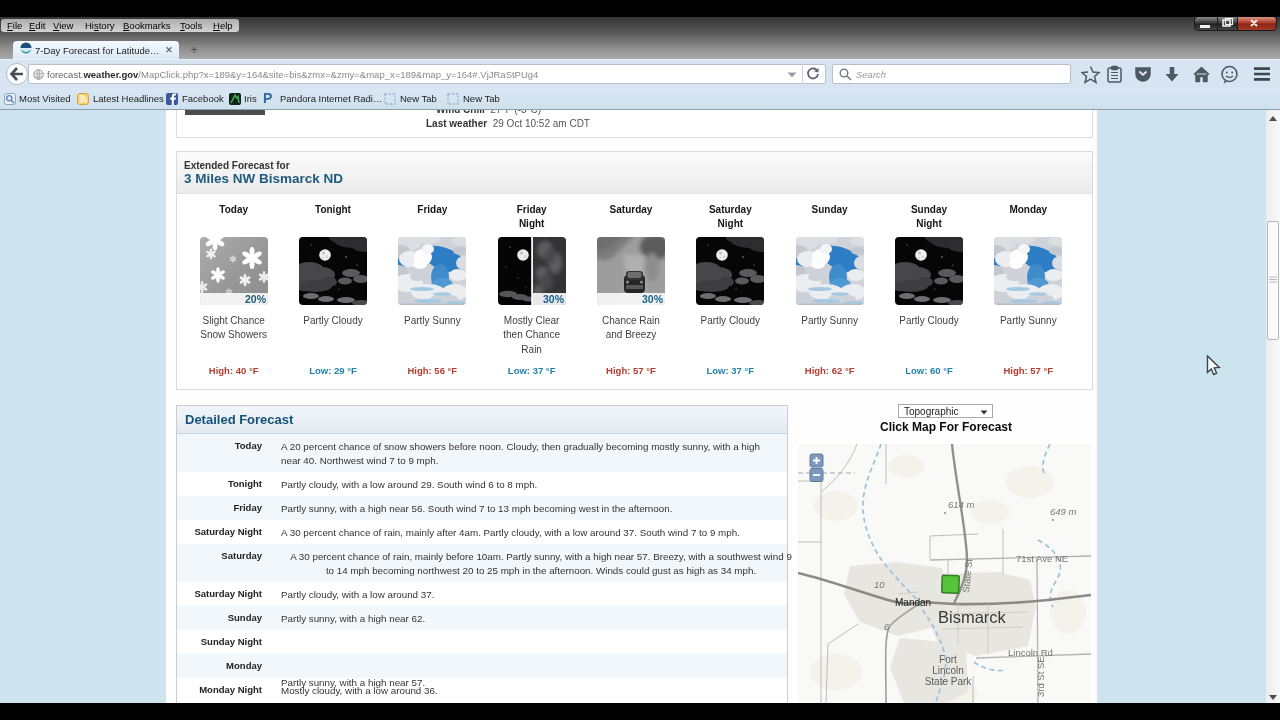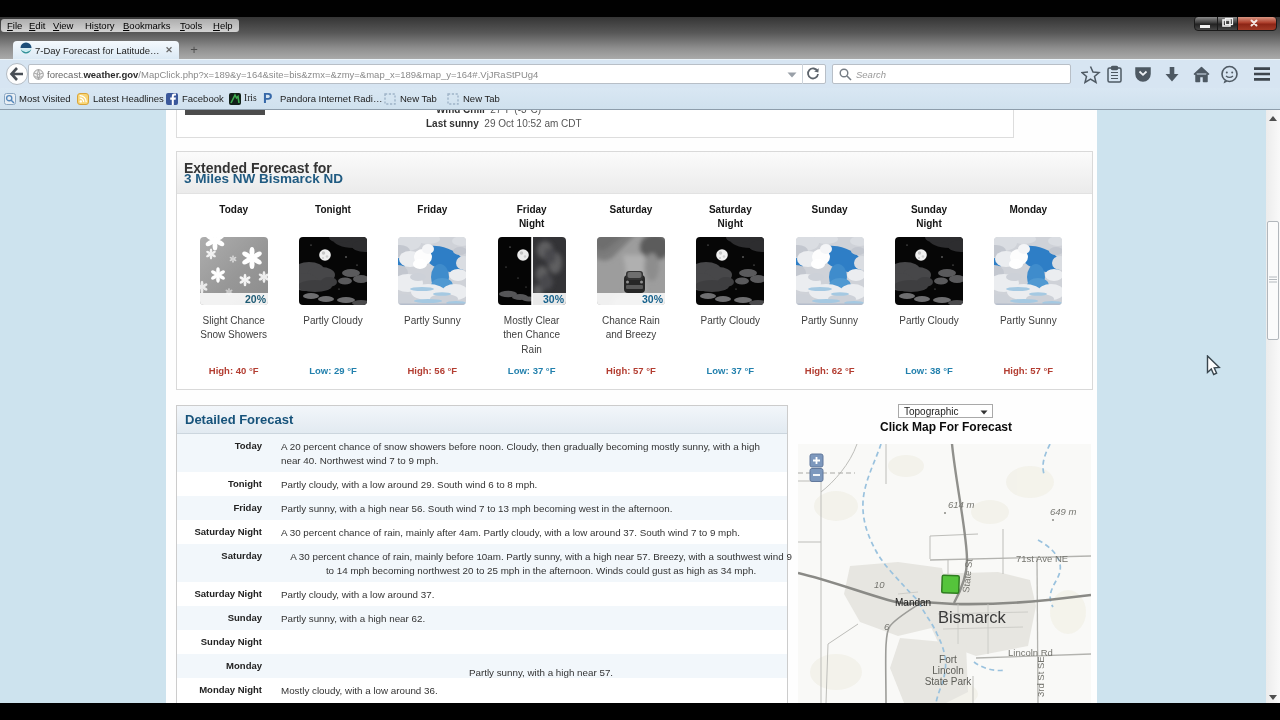--- a/index.html
+++ b/index.html
@@ -29,21 +29,21 @@
   #urlbar{left:28px;top:64px;width:798px;height:20px;background:#fff;border:1px solid #b8bfc7;box-sizing:border-box;border-radius:2px;}
   #searchbar{left:832px;top:64px;width:239px;height:20px;background:#fff;border:1px solid #b8bfc7;box-sizing:border-box;border-radius:2px;}
   .urltext{top:64px;height:32px;line-height:21px;font-size:9.5px;position:absolute;white-space:nowrap;}
   
   #bmbar{left:0;top:88px;width:1280px;height:22px;background:linear-gradient(#d9e7f3,#cfe1ee);border-bottom:1px solid #8d9dab;box-sizing:border-box;}
   .bmtext{position:absolute;top:88px;height:21px;line-height:21px;font-size:9.5px;color:#1c1c1c;}
   
   #page{left:0;top:110px;width:1280px;height:593px;background:#cde3ee;overflow:hidden;font-size:10px;}
   #pagewhite{position:absolute;left:166px;top:0;width:931px;height:593px;background:#fefefe;}
   
-  #curcond{position:absolute;left:176px;top:-1px;width:838px;height:29px;background:#fff;border:1px solid #ddd;border-top:none;box-sizing:border-box;overflow:hidden;}
+  #curcond{position:absolute;left:176px;top:-1px;width:917px;height:29px;background:#fff;border:1px solid #ddd;border-top:none;box-sizing:border-box;overflow:hidden;}
   #curtab{position:absolute;left:8px;top:0px;width:80px;height:6px;background:#4c4c4c;}
   #extpanel{position:absolute;left:176px;top:41px;width:917px;height:239px;background:#fff;border:1px solid #d9d9d9;box-sizing:border-box;}
   #exthead{position:absolute;left:0;top:0;width:100%;height:42px;background:linear-gradient(#fbfbfb,#ebebeb);border-bottom:1px solid #e2e2e2;box-sizing:border-box;}
   #cols{position:absolute;left:7px;top:43px;width:894px;height:194px;display:flex;}
   .col{flex:1 1 0;position:relative;text-align:center;}
   .dayname{font-size:10px;font-weight:bold;color:#151515;line-height:14px;padding-top:8px;}
   .wimg{position:absolute;left:50%;margin-left:-34px;top:42px;width:68px;height:68px;border-radius:4px;overflow:hidden;}
   .cond{position:absolute;top:119px;left:0;width:100%;font-size:10px;color:#3f3f3f;line-height:14.3px;}
   .temp{position:absolute;top:170px;left:0;width:100%;font-size:9.5px;font-weight:bold;}
   .hi{color:#b33d31;}
@@ -269,42 +269,42 @@
   <div class="bmtext" style="left:93px;">Latest Headlines</div>
   <svg class="abs" style="left:166px;top:93px" width="12" height="12">
     <rect width="12" height="12" rx="2" fill="#3a589b"></rect>
     <path d="M7.8 12 L7.8 6.7 L9.6 6.7 L9.9 4.6 L7.8 4.6 L7.8 3.4 Q7.8 2.5 8.8 2.5 L10 2.5 L10 0.6 L8.2 0.6 Q5.8 0.6 5.8 3 L5.8 4.6 L4.2 4.6 L4.2 6.7 L5.8 6.7 L5.8 12 Z" fill="#fff"></path>
   </svg>
   <div class="bmtext" style="left:182px;">Facebook</div>
   <svg class="abs" style="left:229px;top:93px" width="12" height="12">
     <rect width="12" height="12" rx="2" fill="#12211a"></rect>
     <path d="M2 10 L6 2 L7.5 5 L9 3.5 L10 10" fill="none" stroke="#3fae52" stroke-width="1.6"></path>
   </svg>
-  <div class="bmtext" style="left:244px;font-family:Liberation Serif, serif;">Iris</div>
+  <div class="bmtext" style="left:244px;">Iris</div>
   <div class="bmtext" style="left:263px;font-weight:bold;color:#3668a8;font-size:14px;">P</div>
   <div class="bmtext" style="left:280px;">Pandora Internet Radi…</div>
   <svg class="abs" style="left:384px;top:93px" width="12" height="12">
     <rect x="1" y="1" width="10" height="10" fill="none" stroke="#9fb4c8" stroke-width="1.4" stroke-dasharray="2.2,1.6"></rect>
   </svg>
   <div class="bmtext" style="left:400px;">New Tab</div>
   <svg class="abs" style="left:447px;top:93px" width="12" height="12">
     <rect x="1" y="1" width="10" height="10" fill="none" stroke="#9fb4c8" stroke-width="1.4" stroke-dasharray="2.2,1.6"></rect>
   </svg>
   <div class="bmtext" style="left:463px;">New Tab</div>
 
   <div class="abs" id="page">
     <div id="pagewhite"></div>
     <div id="curcond">
       <div id="curtab"></div>
       <div style="position:absolute;left:259px;top:-5px;font-size:10px;color:#555;"><b style="color:#333;">Wind Chill</b>&nbsp; 27°F (-3°C)</div>
-      <div style="position:absolute;left:249px;top:9px;font-size:10px;color:#555;"><b style="color:#333;">Last sunny</b>&nbsp; 29 Oct 10:52 am CDT</div>
+      <div style="position:absolute;left:249px;top:9px;font-size:10px;color:#555;"><b style="color:#333;">Last weather</b>&nbsp; 29 Oct 10:52 am CDT</div>
     </div>
     <div id="extpanel">
       <div id="exthead">
-        <div style="position:absolute;left:7px;top:8px;font-size:14px;font-weight:bold;color:#333;">Extended Forecast for</div>
+        <div style="position:absolute;left:7px;top:8px;font-size:10px;font-weight:bold;color:#333;">Extended Forecast for</div>
         <div style="position:absolute;left:7px;top:19px;font-size:13.5px;font-weight:bold;color:#205b82;">3 Miles NW Bismarck ND</div>
       </div>
       <div id="cols">
         <div class="col">
             <div class="dayname">Today</div>
           <div class="wimg"><svg width="68" height="68">
             <rect width="68" height="68" fill="url(#snowbg)"></rect>
             <use href="#flake" transform="translate(15,3) scale(1.05)"></use>
             <use href="#flake" transform="translate(11,17) scale(0.55)" opacity="0.85"></use>
             <use href="#flake" transform="translate(52,21) scale(1.1)"></use>
@@ -413,21 +413,21 @@
               </svg></div>
           <div class="cond">Partly Sunny</div>
           <div class="temp hi">High: 62 °F</div>
         </div>
         <div class="col">
             <div class="dayname">Sunday<br>Night</div>
           <div class="wimg"><svg width="68" height="68">
                 <use href="#g-night"></use>
               </svg></div>
           <div class="cond">Partly Cloudy</div>
-          <div class="temp lo">Low: 38 °F</div>
+          <div class="temp lo">Low: 60 °F</div>
         </div>
         <div class="col">
             <div class="dayname">Monday</div>
           <div class="wimg"><svg width="68" height="68">
                 <use href="#g-psun"></use>
               </svg></div>
           <div class="cond">Partly Sunny</div>
           <div class="temp hi">High: 57 °F</div>
         </div>
       </div>
@@ -463,21 +463,21 @@
           </div>
         <div class="drow alt" style="top:172px;height:24px;">
             <div class="dlabel" style="top:6px;">Sunday</div>
             <div class="dtext" style="top:6px;">Partly sunny, with a high near 62.</div>
           </div>
         <div class="drow" style="top:196px;height:24px;">
             <div class="dlabel" style="top:6px;">Sunday Night</div>
           </div>
         <div class="drow alt" style="top:220px;height:24px;">
             <div class="dlabel" style="top:6px;">Monday</div>
-            <div class="dtext" style="top:12px;text-align:center;">Partly sunny, with a high near 57.</div>
+            <div class="dtext" style="top:22px;">Partly sunny, with a high near 57.</div>
           </div>
         <div class="drow" style="top:244px;height:26px;">
             <div class="dlabel" style="top:6px;">Monday Night</div>
             <div class="dtext" style="top:6px;">Mostly cloudy, with a low around 36.</div>
           </div>
       </div>
     </div>
     <div id="mapselect">
         <span>Topographic</span>
       <svg style="position:absolute;right:4px;top:5px" width="8" height="5">

